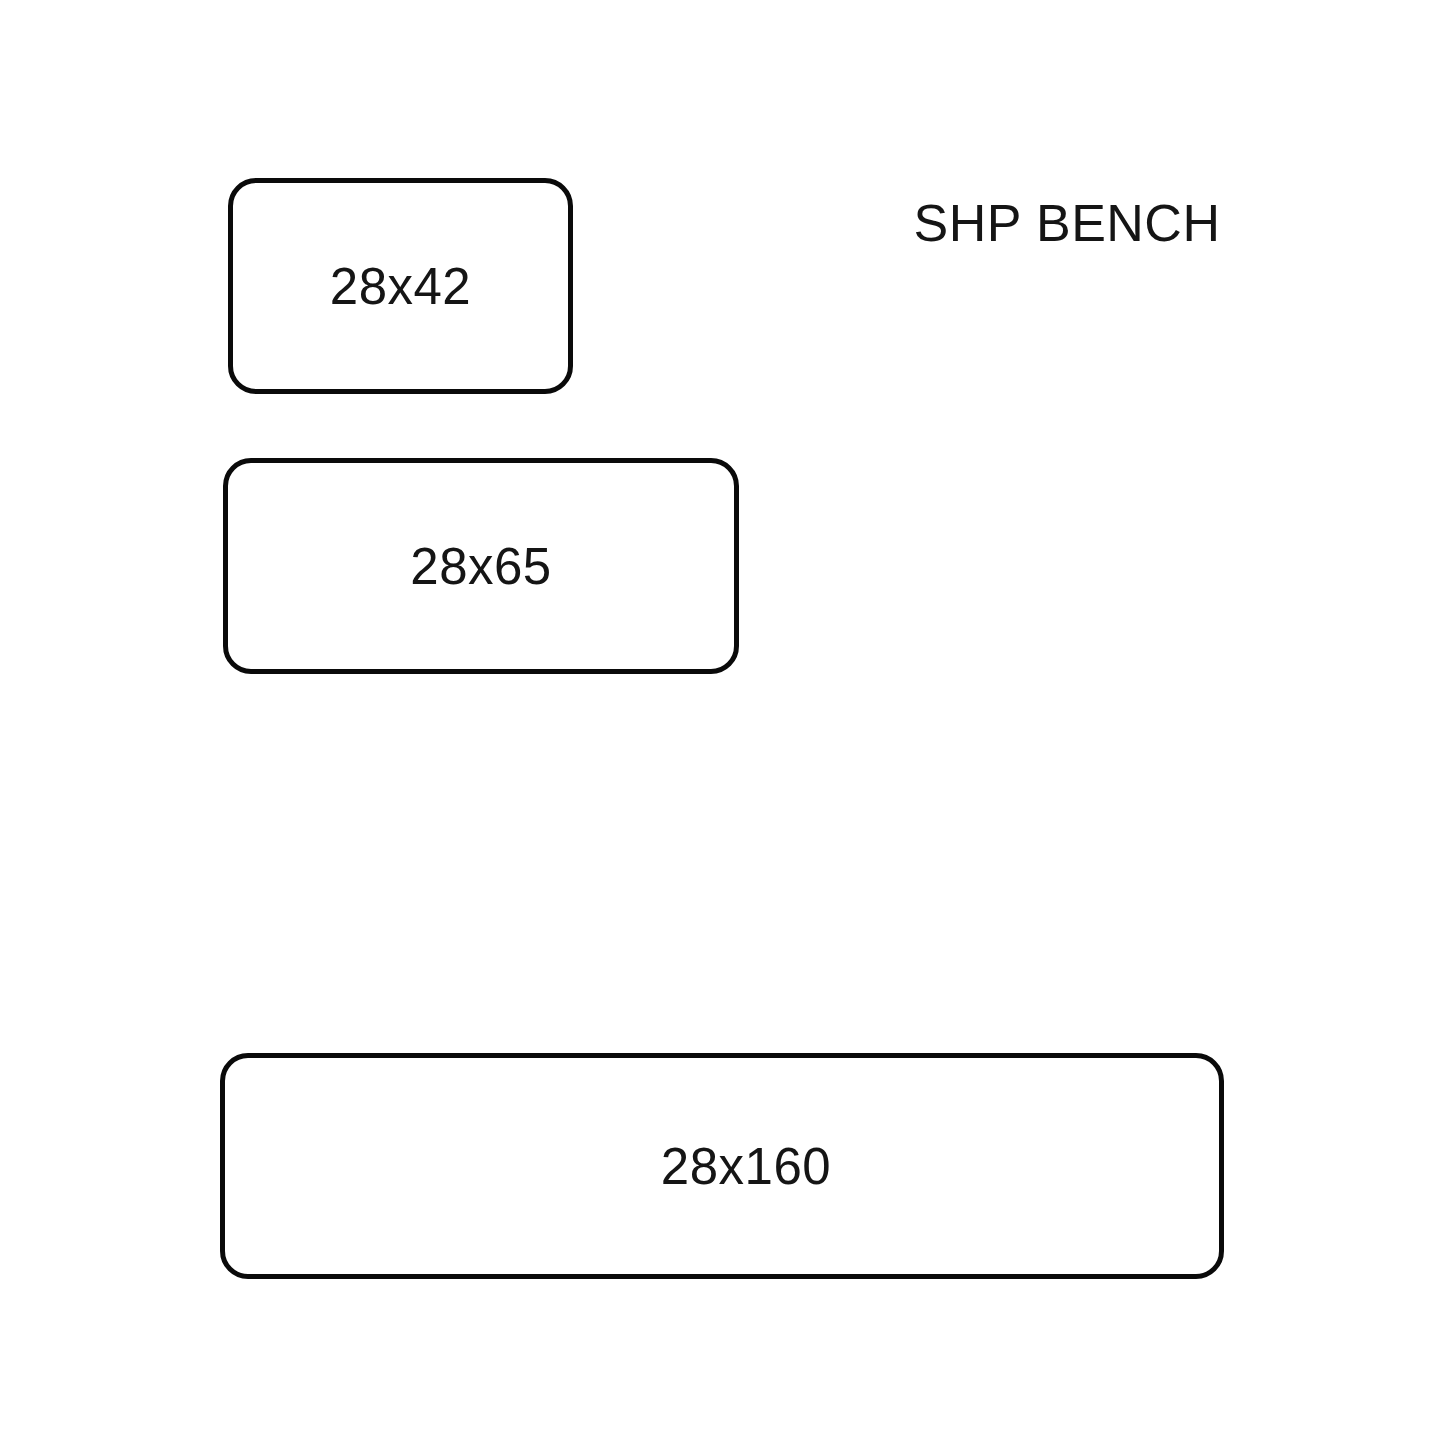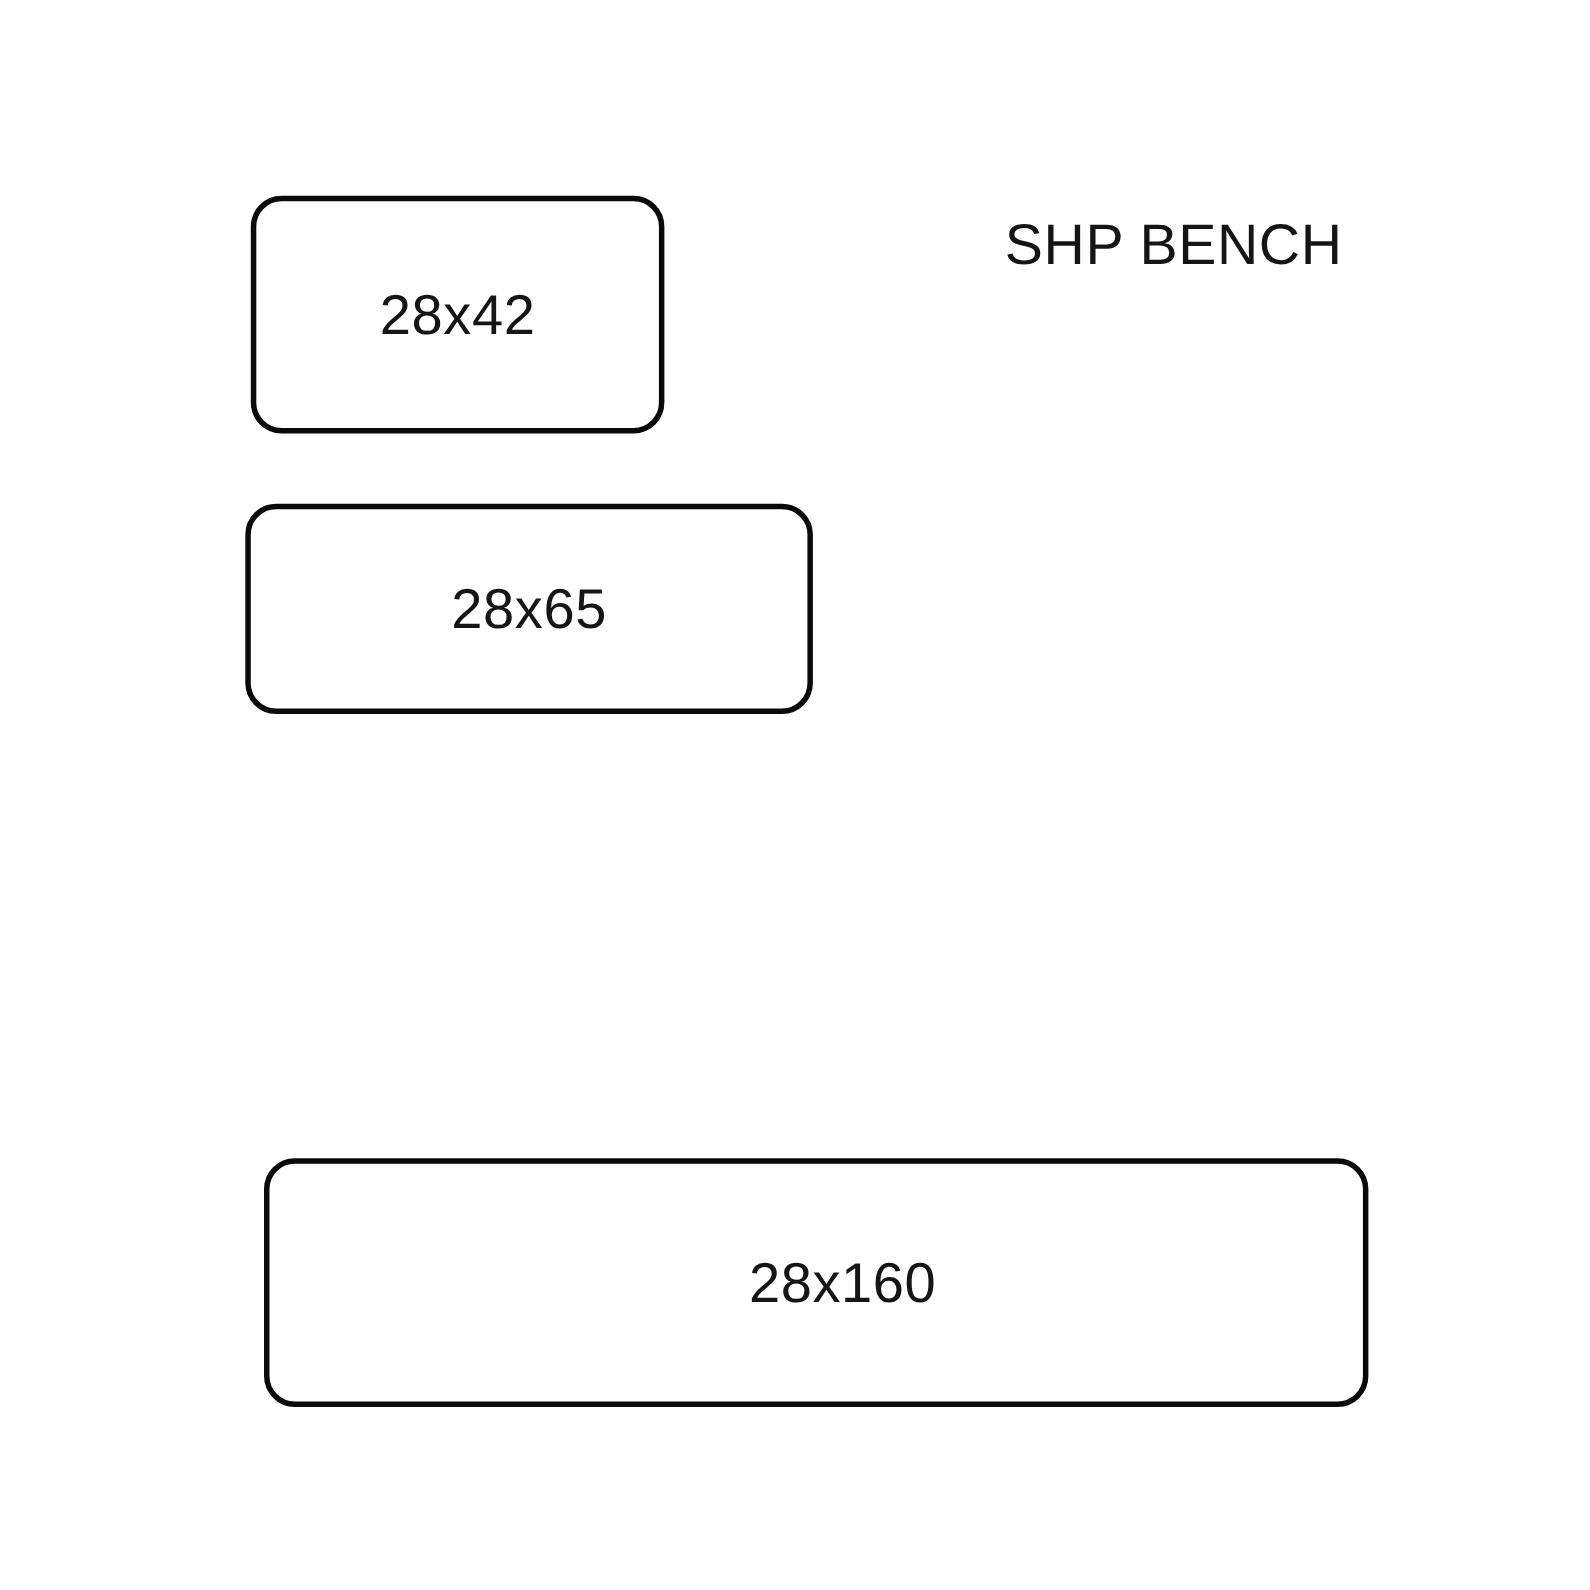--- a/index.html
+++ b/index.html
@@ -27,24 +27,24 @@
     display:flex;
     align-items:center;
     justify-content:center;
   }
   .board-label{
     font-size:51px;
     color:var(--text);
     letter-spacing:0.5px;
     white-space:nowrap;
   }
-  #board-1{left:216px; top:166px;  width:376px;  height:216px;}
-  #board-2{left:211px; top:446px;  width:516px;  height:191px;}
+  #board-1{left:216px; top:166px;  width:345px;  height:216px;}
+  #board-2{left:211px; top:446px;  width:516px;  height:216px;}
   #board-3{left:211px; top:743px;  width:696px;  height:217px;}
-  #board-4{left:228px; top:1041px; width:1004px; height:226px;}
+  #board-4{left:208px; top:1041px; width:1004px; height:226px;}
   
   #board-3 .board-label{transform:translateX(7px);}
   #board-4 .board-label{transform:translateX(24px);}
   .diagram-title{
     position:absolute;
     left:855px;
     top:149px;
     width:400px;
     text-align:center;
     font-size:52px;

